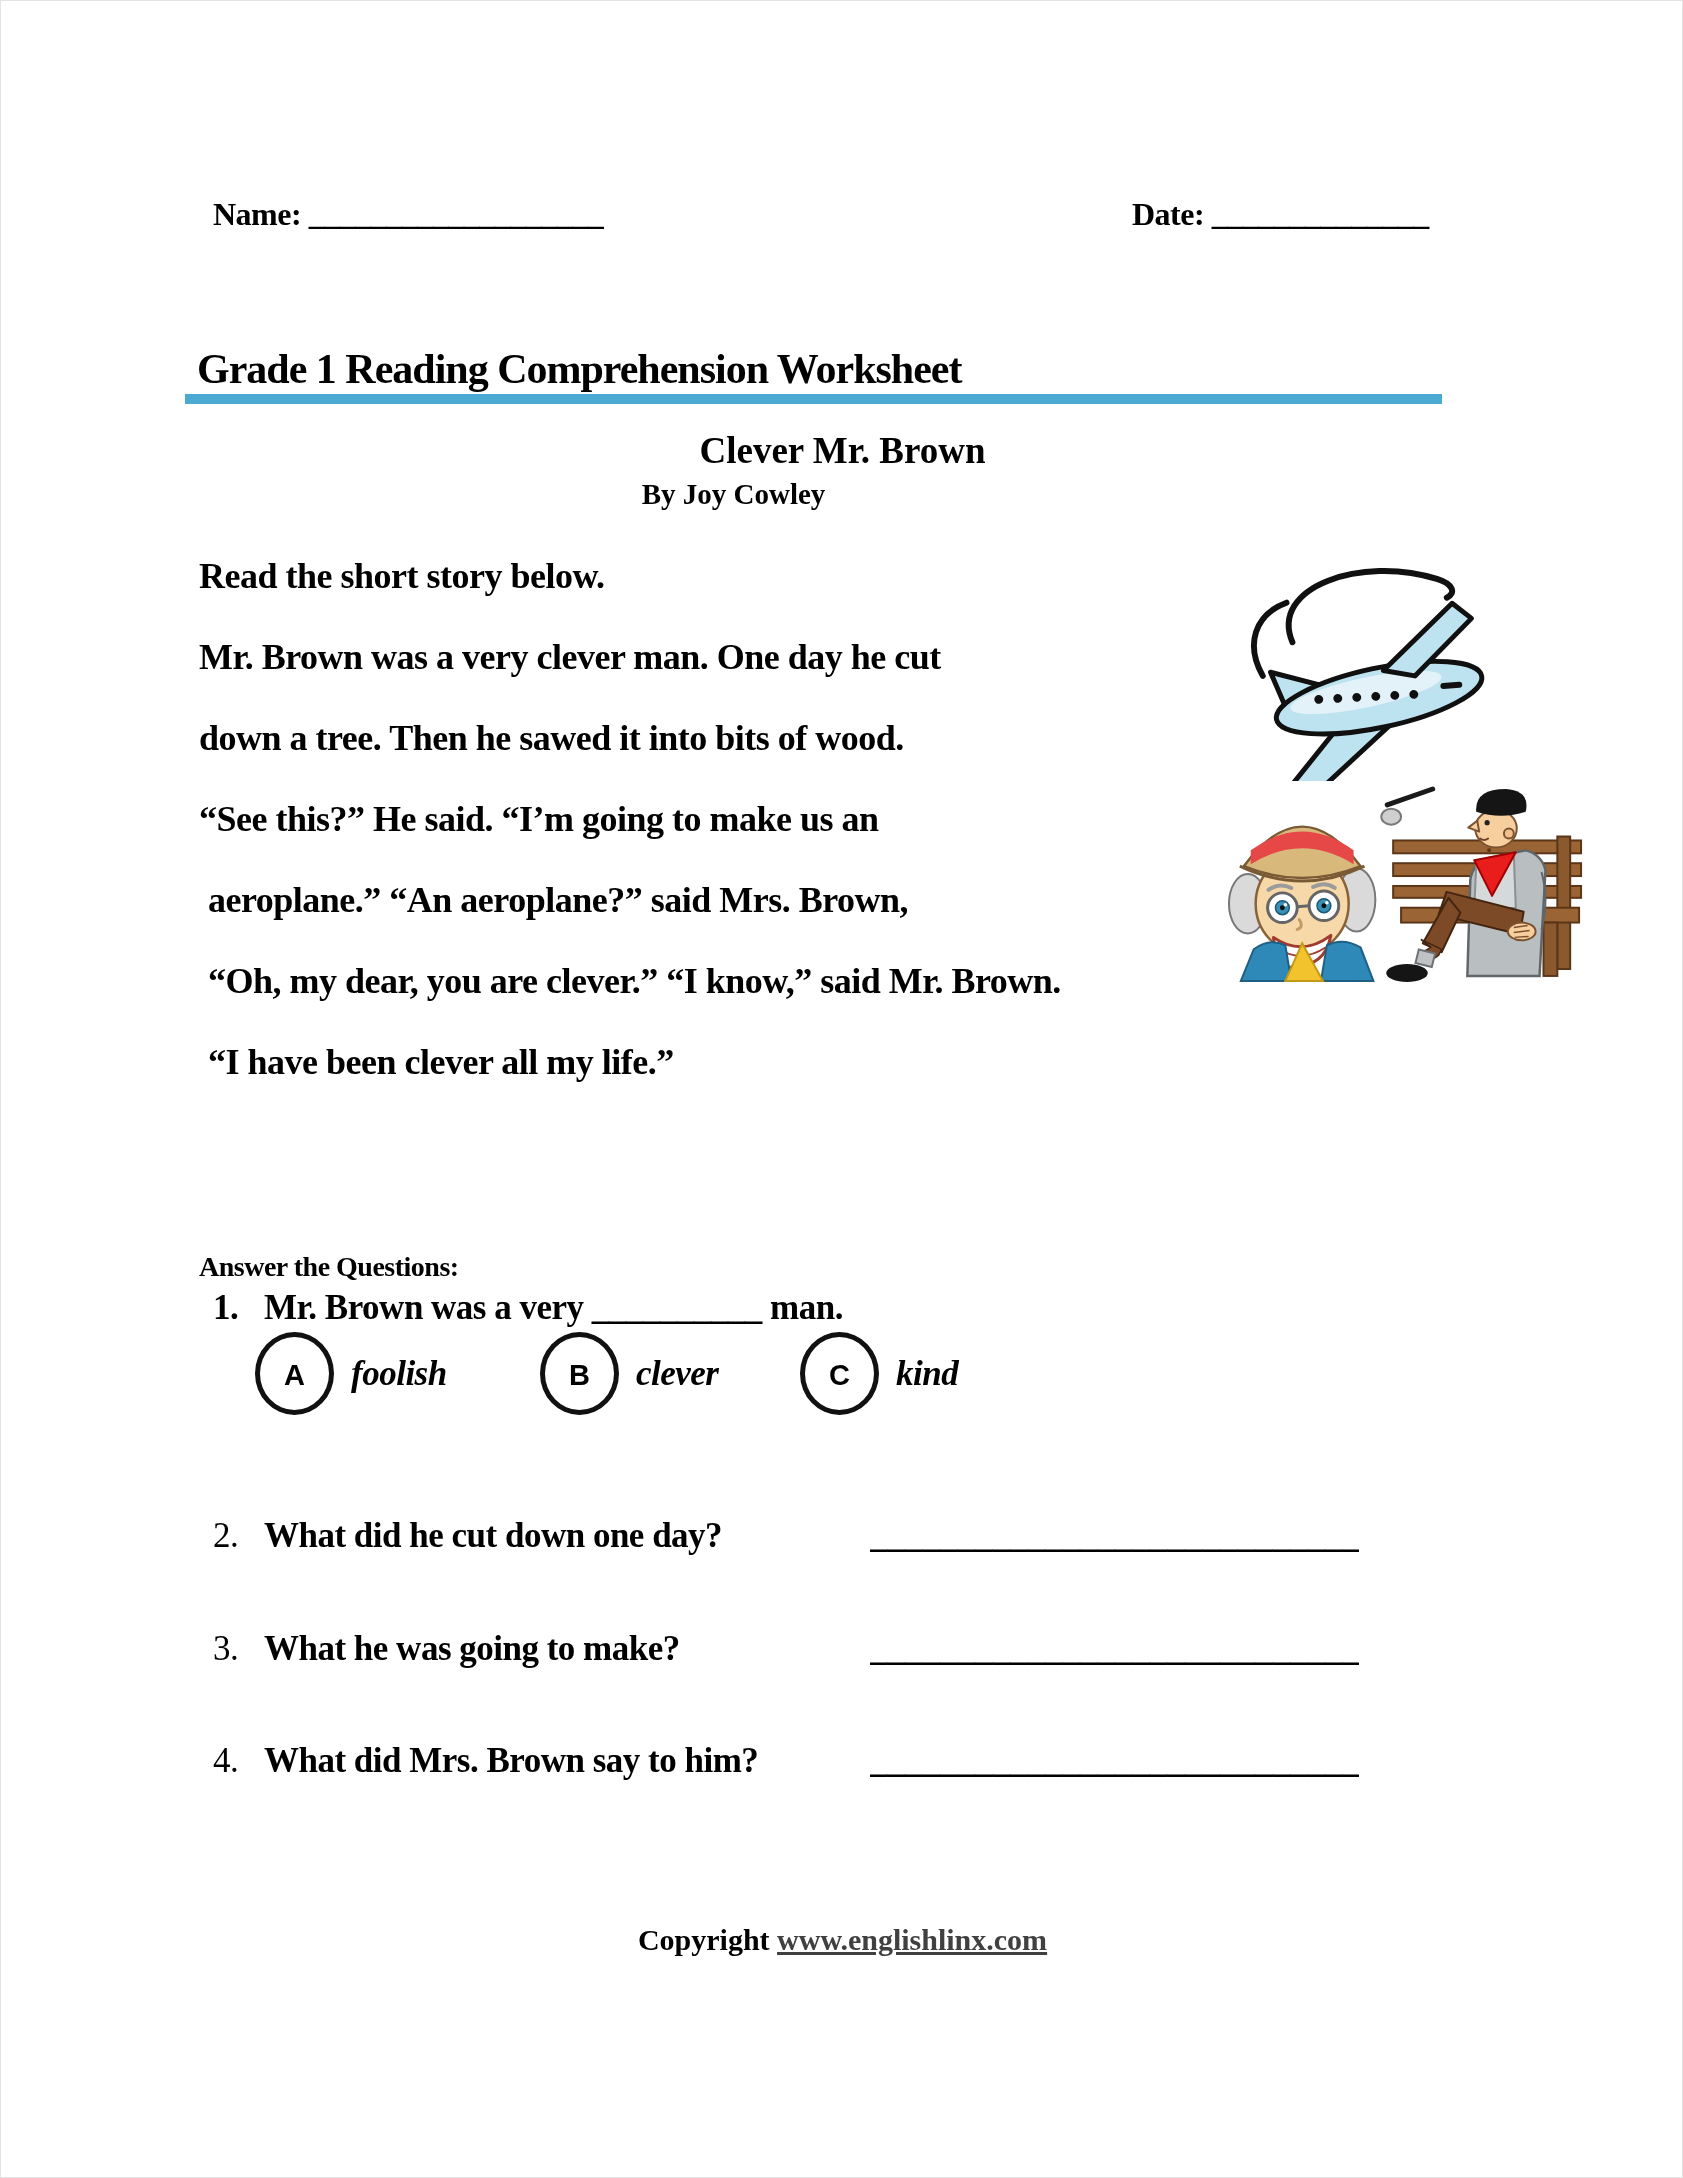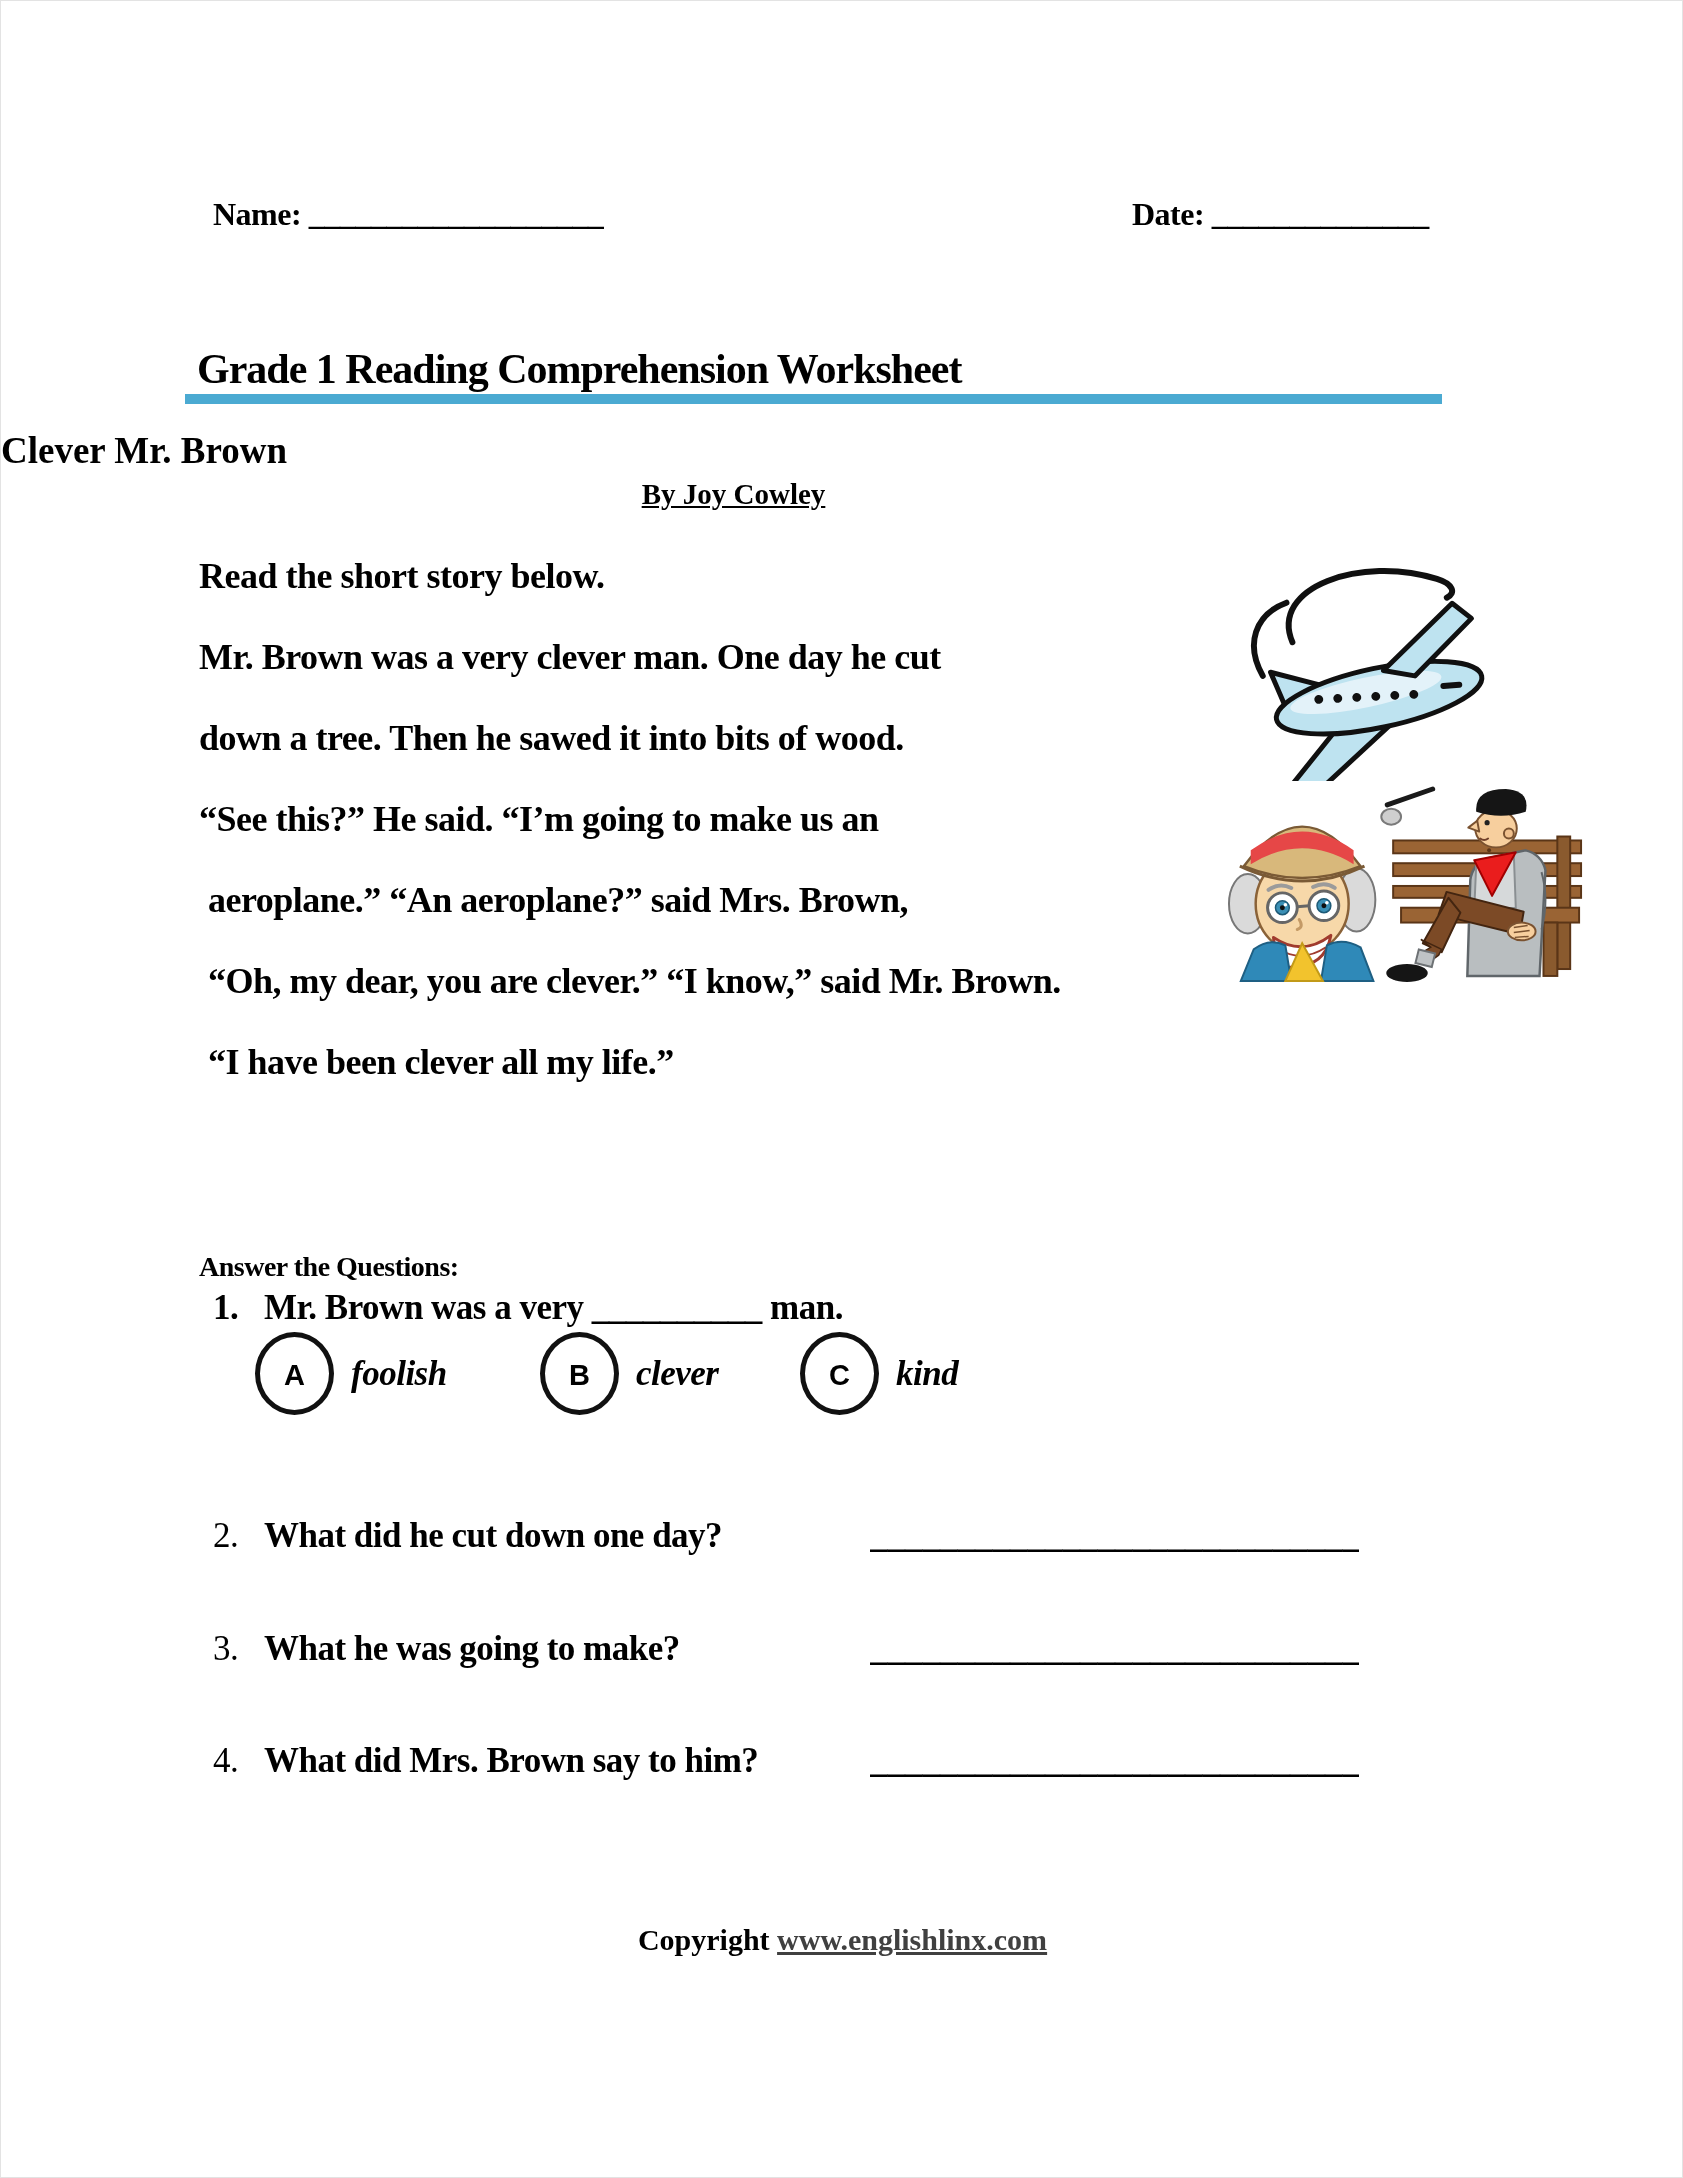--- a/index.html
+++ b/index.html
@@ -11,22 +11,22 @@
   .abs{position:absolute;}
   .nowrap{white-space:nowrap;margin-left:14px;}
 
   .topline{top:195px;font-size:32px;font-weight:bold;letter-spacing:-0.5px;}
   .name-group{left:198px;}
   .date-group{left:1117px;}
 
   .sheet-heading{left:196px;top:344px;font-size:42px;font-weight:bold;letter-spacing:-1px;white-space:nowrap;}
   .blue-rule{left:184px;top:393px;width:1257px;height:10px;background:#4baad2;}
 
-  .story-title{left:0;top:428px;width:1683px;font-size:37px;font-weight:bold;}
-  .story-byline{left:0;top:477px;width:1465px;text-align:center;font-size:29px;font-weight:bold;text-decoration:underline;}
+  .story-title{left:0;top:428px;width:1683px;text-align:center;font-size:37px;font-weight:bold;}
+  .story-byline{left:0;top:477px;width:1465px;text-align:center;font-size:29px;font-weight:bold;}
 
   .story{left:198px;top:535px;width:1069px;font-size:36px;font-weight:bold;letter-spacing:-0.5px;line-height:81px;}
   .story div{white-space:nowrap;}
   .story .indent{padding-left:9px;}
 
   .answer-heading{left:198px;top:1250px;font-size:28px;font-weight:bold;letter-spacing:-0.5px;
     text-decoration-thickness:4px;text-underline-offset:6px;}
 
   .question-row{display:flex;align-items:baseline;font-size:35px;letter-spacing:-0.5px;white-space:nowrap;}
   .q-num{width:51px;font-weight:400;flex:0 0 auto;}

